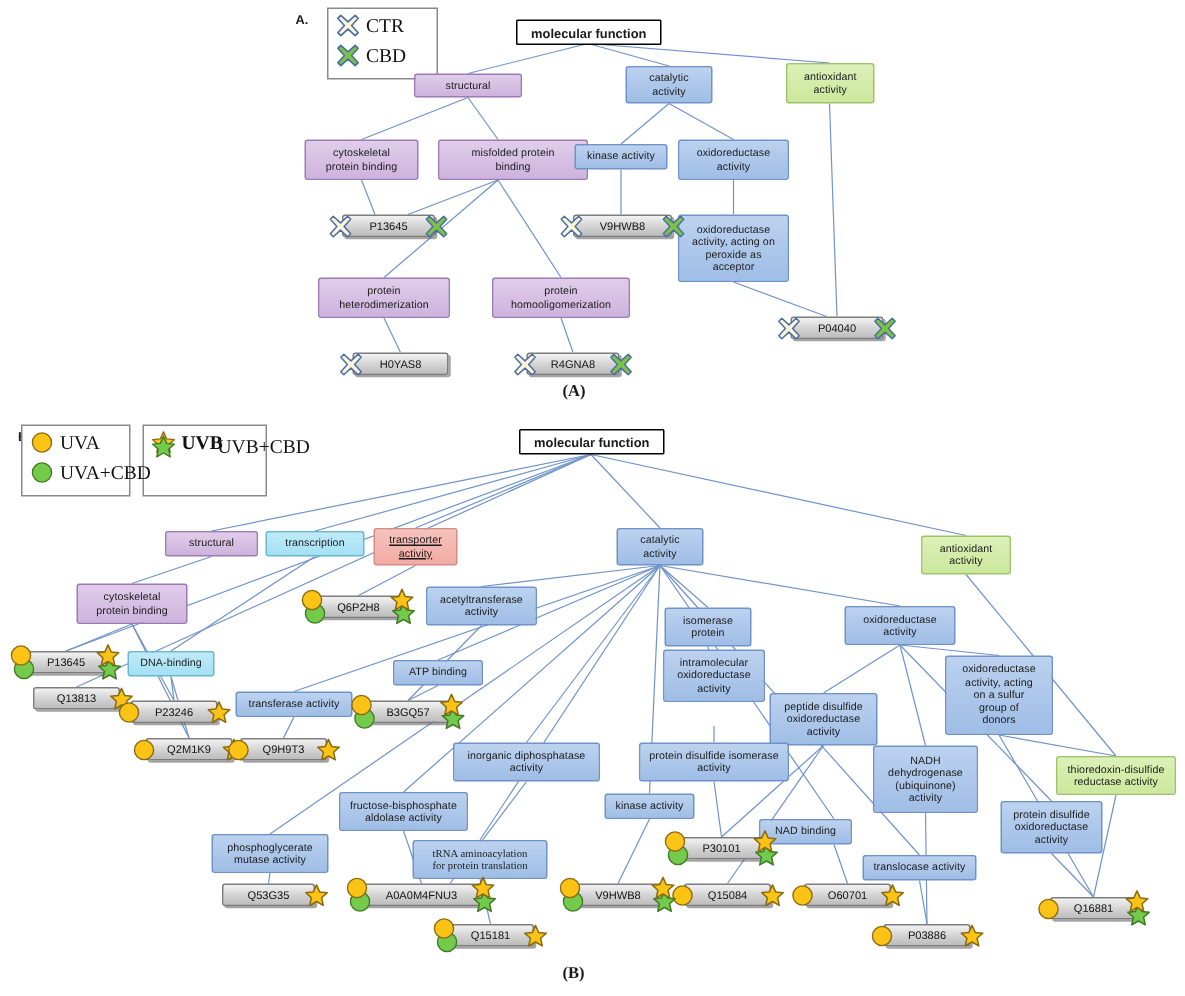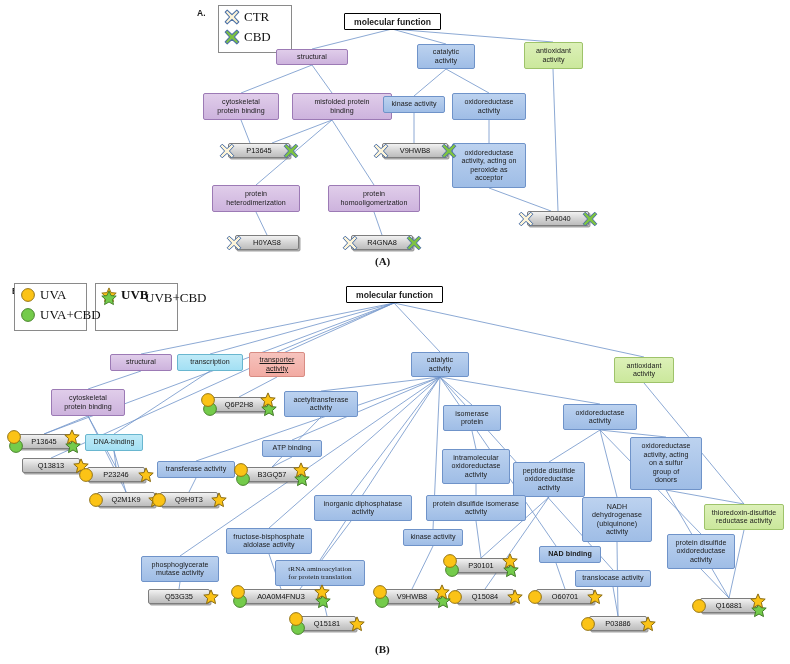--- a/index.html
+++ b/index.html
@@ -363,41 +363,41 @@
       <div class="go blue" style="left: 563px; top: 404px; width: 74px; height: 26px;">
         <span style="white-space: pre-line;">oxidoreductase
 activity</span>
       </div>
       <div class="go cyan" style="left: 85px; top: 434px; width: 58px; height: 17px;">
         <span style="white-space: pre-line;">DNA-binding</span>
       </div>
       <div class="go blue" style="left: 262px; top: 440px; width: 60px; height: 17px;">
         <span style="white-space: pre-line;">ATP binding</span>
       </div>
-      <div class="go blue" style="left: 442px; top: 449px; width: 68px; height: 35px;">
+      <div class="go blue" style="left: 442px; top: 433px; width: 68px; height: 35px;">
         <span style="white-space: pre-line;">intramolecular
 oxidoreductase
 activity</span>
       </div>
       <div class="go blue" style="left: 630px; top: 437px; width: 72px; height: 53px;">
         <span style="white-space: pre-line;">oxidoreductase
 activity, acting
 on a sulfur
 group of
 donors</span>
       </div>
       <div class="go blue" style="left: 157px; top: 461px; width: 78px; height: 17px;">
         <span style="white-space: pre-line;">transferase activity</span>
       </div>
       <div class="go blue" style="left: 513px; top: 462px; width: 72px; height: 35px;">
         <span style="white-space: pre-line;">peptide disulfide
 oxidoreductase
 activity</span>
       </div>
-      <div class="go blue" style="left: 302px; top: 495px; width: 98px; height: 26px; margin-left: 12px;">
+      <div class="go blue" style="left: 302px; top: 495px; width: 98px; height: 26px;">
         <span style="white-space: pre-line;">inorganic diphosphatase
 activity</span>
       </div>
       <div class="go blue" style="left: 426px; top: 495px; width: 100px; height: 26px;">
         <span style="white-space: pre-line;">protein disulfide isomerase
 activity</span>
       </div>
       <div class="go blue" style="left: 582px; top: 497px; width: 70px; height: 45px;">
         <span style="white-space: pre-line;">NADH
 dehydrogenase
@@ -417,21 +417,21 @@
       </div>
       <div class="go blue" style="left: 667px; top: 534px; width: 68px; height: 35px;">
         <span style="white-space: pre-line;">protein disulfide
 oxidoreductase
 activity</span>
       </div>
       <div class="go blue" style="left: 141px; top: 556px; width: 78px; height: 26px;">
         <span style="white-space: pre-line;">phosphoglycerate
 mutase activity</span>
       </div>
-      <div class="go blue" style="left: 539px; top: 546px; width: 62px; height: 17px; font-weight: bold;">
+      <div class="go blue" style="left: 506px; top: 546px; width: 62px; height: 17px;">
         <span style="white-space: pre-line;">NAD binding</span>
       </div>
       <div class="go blue" style="left: 275px; top: 560px; width: 90px; height: 26px;">
         <span style="white-space: pre-line; font-family: Liberation Serif, serif;">tRNA aminoacylation
 for protein translation</span>
       </div>
       <div class="go blue" style="left: 575px; top: 570px; width: 76px; height: 17px;">
         <span style="white-space: pre-line;">translocase activity</span>
       </div>
     </div>

